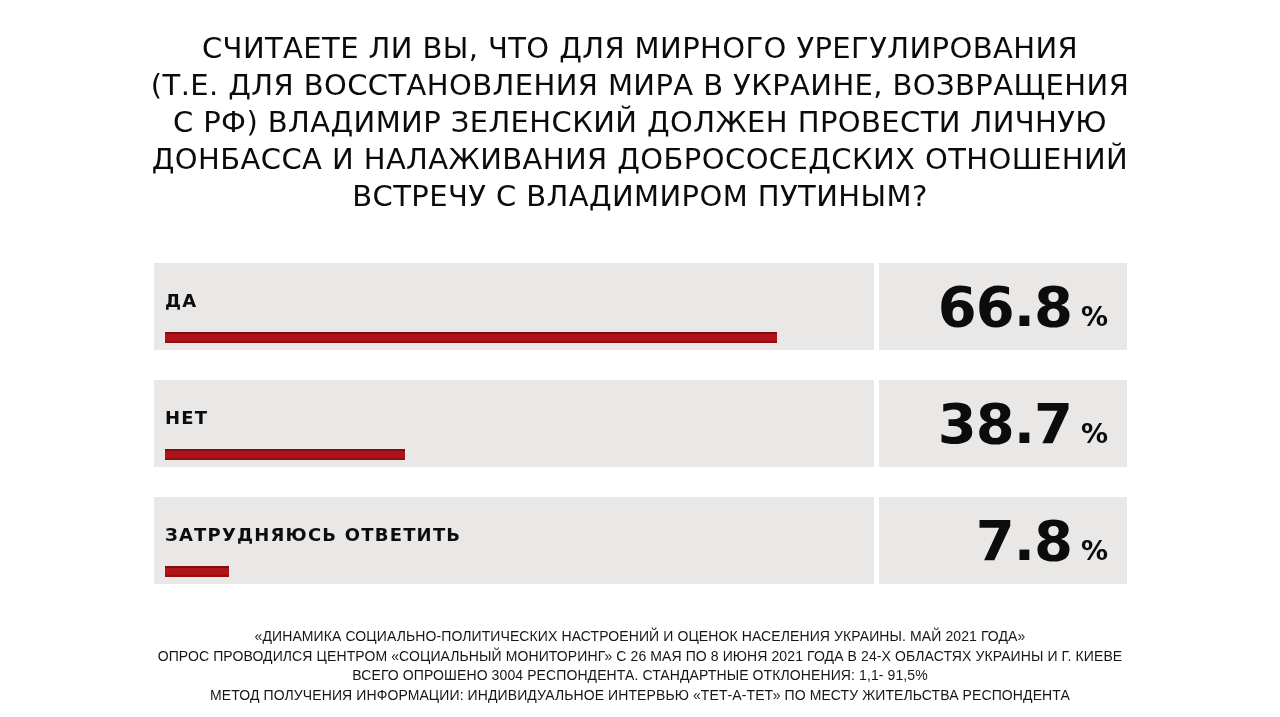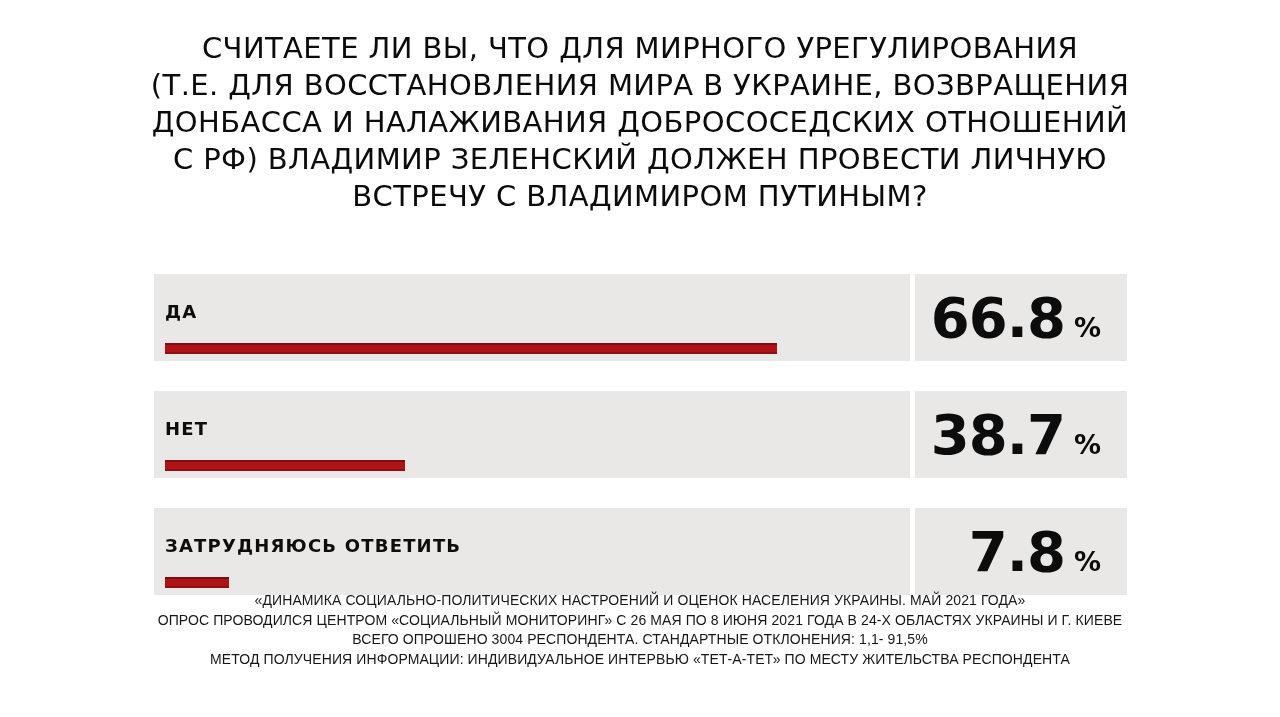--- a/index.html
+++ b/index.html
@@ -22,21 +22,21 @@
     line-height: 37px;
     font-weight: normal;
     letter-spacing: 0.4px;
     white-space: nowrap;
   }
 
   
   .rows {
     position: absolute;
     left: 154px;
-    top: 244px;
+    top: 233px;
     width: 973px;
   }
   .row {
     display: flex;
     gap: 5px;
     height: 87px;
     margin-bottom: 30px;
   }
   .cell-answer {
     flex: 1;
@@ -54,68 +54,68 @@
     white-space: nowrap;
   }
   .bar-fill {
     position: absolute;
     left: 11px;
     bottom: 7px;
     height: 11px;
     background: linear-gradient(to bottom, #7d0d10 0%, #7d0d10 18%, #b01317 18%, #b01317 80%, #8f1013 80%, #8f1013 100%);
   }
   .cell-value {
-    width: 212px;
+    width: 248px;
     background: #e9e8e7;
     display: flex;
     align-items: center;
     justify-content: flex-end;
-    padding-right: 26px;
+    padding-right: 19px;
   }
   .value-wrap { white-space: nowrap; }
   .value-num {
     font-size: 56px;
     font-weight: bold;
     letter-spacing: -1px;
     color: #0c0c0c;
   }
   .value-pct {
     font-size: 27px;
     font-weight: bold;
     color: #0c0c0c;
     margin-left: 9px;
   }
 
   
   .footer {
     position: absolute;
     left: 0;
-    top: 561px;
+    top: 597px;
     width: 1280px;
     text-align: center;
     color: #161616;
     font-family: "Liberation Sans", sans-serif;
   }
   .footer .fline {
     font-size: 14px;
     line-height: 19.5px;
     letter-spacing: 0.1px;
     white-space: nowrap;
   }
 </style>
 </head>
 <body>
 
 <div class="stage">
 
   <header class="title">
     <div class="tline">СЧИТАЕТЕ ЛИ ВЫ, ЧТО ДЛЯ МИРНОГО УРЕГУЛИРОВАНИЯ</div>
     <div class="tline">(Т.Е. ДЛЯ ВОССТАНОВЛЕНИЯ МИРА В УКРАИНЕ, ВОЗВРАЩЕНИЯ</div>
+    <div class="tline">С РФ) ВЛАДИМИР ЗЕЛЕНСКИЙ ДОЛЖЕН ПРОВЕСТИ ЛИЧНУЮ</div>
     <div class="tline">ДОНБАССА И НАЛАЖИВАНИЯ ДОБРОСОСЕДСКИХ ОТНОШЕНИЙ</div>
-    <div class="tline">С РФ) ВЛАДИМИР ЗЕЛЕНСКИЙ ДОЛЖЕН ПРОВЕСТИ ЛИЧНУЮ</div>
     <div class="tline">ВСТРЕЧУ С ВЛАДИМИРОМ ПУТИНЫМ?</div>
   </header>
 
   <section class="rows">
 
     <div class="row">
       <div class="cell-answer">
         <span class="answer-label">ДА</span>
         <span class="bar-fill" style="width: 612px;"></span>
       </div>

